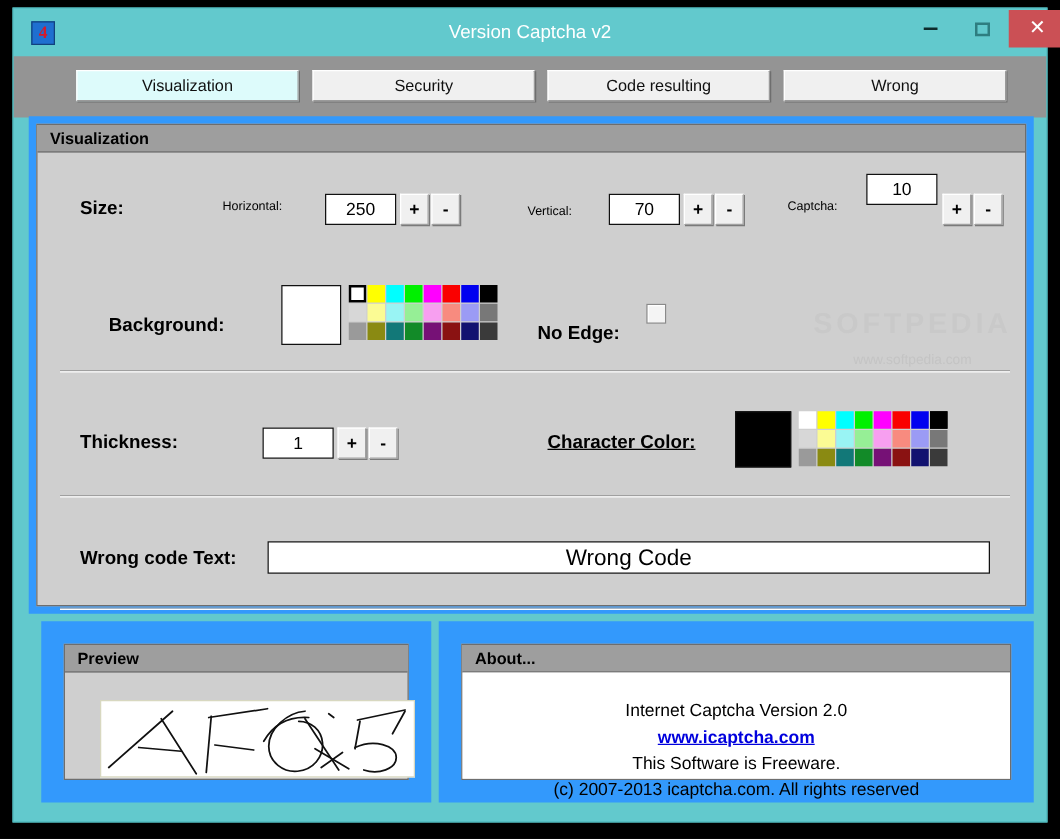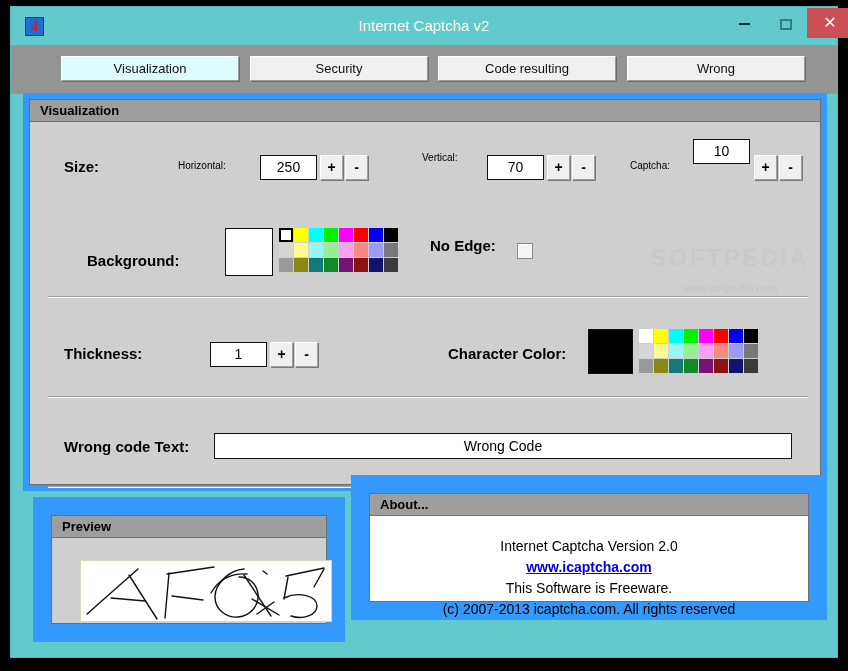--- a/index.html
+++ b/index.html
@@ -167,21 +167,21 @@
     border: 1px solid #8a8a8a;
     box-shadow: inset 1px 1px 0 #ffffff;
   }
 
   #wrong-input {
     position: absolute;
     height: 26px; line-height: 24px;
     background: #ffffff;
     border: 1px solid #111111;
     text-align: center;
-    font-size: 14px; color: #000000;
+    font-size: 18px; color: #000000;
   }
 
   
   #watermark {
     position: absolute;
     left: 600px; top: 145px; width: 200px;
     text-align: center;
     pointer-events: none;
   }
   #wm-big {
@@ -192,21 +192,21 @@
     font-size: 11px; color: #c4c4c4; margin-top: 10px;
   }
 
   
   .bpanel {
     position: absolute;
     background: #3399fc;
     padding: 18px;
   }
   #preview-panel { left: 22px; top: 490px; width: 312px; height: 145px; }
-  #about-panel   { left: 340px; top: 468px; width: 476px; height: 145px; }
+  #about-panel   { left: 340px; top: 490px; width: 476px; height: 145px; }
   .bpanel-inner {
     width: 100%; height: 100%;
     border: 1px solid #6e6e6e;
     position: relative;
     background: #cfcfcf;
   }
   #about-panel .bpanel-body { background: #ffffff; }
   .bpanel-body {
     position: absolute; left: 0; right: 0; top: 22px; bottom: 0;
   }
@@ -229,21 +229,21 @@
   #about-text-wrap { padding-top: 20px; }
 </style>
 </head>
 <body>
 
 <div id="screen">
   <div id="window">
 
     <div id="titlebar">
       <div id="app-icon">4</div>
-      <div id="title-text">Internet Captcha v2</div>
+      <div id="title-text">Version Captcha v2</div>
       <div class="wbtn" id="btn-min"><span class="glyph"></span></div>
       <div class="wbtn" id="btn-max"><span class="glyph"></span></div>
       <div class="wbtn" id="btn-close">✕</div>
     </div>
 
     <div id="tabstrip">
       <div class="tabbtn active" id="tab-0">Visualization</div>
       <div class="tabbtn" id="tab-1">Security</div>
       <div class="tabbtn" id="tab-2">Code resulting</div>
       <div class="tabbtn" id="tab-3">Wrong</div>
@@ -258,21 +258,21 @@
           <div id="wm-small">www.softpedia.com</div>
         </div>
 
         <div class="rowlabel" style="left:34px; top:58px;">Size:</div>
 
         <div class="sublabel" style="left:148px; top:60px;">Horizontal:</div>
         <div class="numbox" style="left:230px; top:55px; width:57px;">250</div>
         <div class="spin" style="left:290px; top:55px;">+</div>
         <div class="spin" style="left:315px; top:55px;">-</div>
 
-        <div class="sublabel" style="left:392px; top:52px;">Vertical:</div>
+        <div class="sublabel" style="left:392px; top:64px;">Vertical:</div>
         <div class="numbox" style="left:457px; top:55px; width:57px;">70</div>
         <div class="spin" style="left:517px; top:55px;">+</div>
         <div class="spin" style="left:542px; top:55px;">-</div>
 
         <div class="sublabel" style="left:600px; top:60px;">Captcha:</div>
         <div class="numbox" style="left:663px; top:39px; width:57px;">10</div>
         <div class="spin" style="left:724px; top:55px;">+</div>
         <div class="spin" style="left:749px; top:55px;">-</div>
 
         <div class="sep" id="sep-1"></div>
@@ -299,31 +299,31 @@
             <div class="sw" style="background: rgb(154, 154, 154);"></div>
             <div class="sw" style="background: rgb(138, 138, 18);"></div>
             <div class="sw" style="background: rgb(18, 120, 120);"></div>
             <div class="sw" style="background: rgb(18, 138, 40);"></div>
             <div class="sw" style="background: rgb(118, 17, 118);"></div>
             <div class="sw" style="background: rgb(138, 18, 18);"></div>
             <div class="sw" style="background: rgb(18, 18, 112);"></div>
             <div class="sw" style="background: rgb(58, 58, 58);"></div>
           </div>
 
-        <div class="rowlabel" style="left:400px; top:137px;">No Edge:</div>
+        <div class="rowlabel" style="left:400px; top:158px;">No Edge:</div>
         <div id="noedge-box" style="left:487px; top:143px;"></div>
 
         <div class="sep" id="sep-2"></div>
 
         <div class="rowlabel" style="left:34px; top:245px;">Thickness:</div>
         <div class="numbox" style="left:180px; top:242px; width:57px;">1</div>
         <div class="spin" style="left:240px; top:242px;">+</div>
         <div class="spin" style="left:265px; top:242px;">-</div>
 
-        <div class="rowlabel" style="left:418px; top:245px;">Character Color:</div>
+        <div class="rowlabel" style="left:408px; top:245px;text-decoration:underline;">Character Color:</div>
         <div class="bigswatch" id="cc-bigswatch" style="left: 558px; top: 229px; width: 45px; height: 45px; background: rgb(0, 0, 0);"></div>
         <div class="palette" id="cc-palette" style="left:609px; top:229px;">
             <div class="sw" style="background: rgb(255, 255, 255);"></div>
             <div class="sw" style="background: rgb(255, 255, 0);"></div>
             <div class="sw" style="background: rgb(0, 255, 255);"></div>
             <div class="sw" style="background: rgb(0, 240, 0);"></div>
             <div class="sw" style="background: rgb(255, 0, 255);"></div>
             <div class="sw" style="background: rgb(250, 0, 0);"></div>
             <div class="sw" style="background: rgb(0, 0, 240);"></div>
             <div class="sw selected" style="background: rgb(0, 0, 0);"></div>

